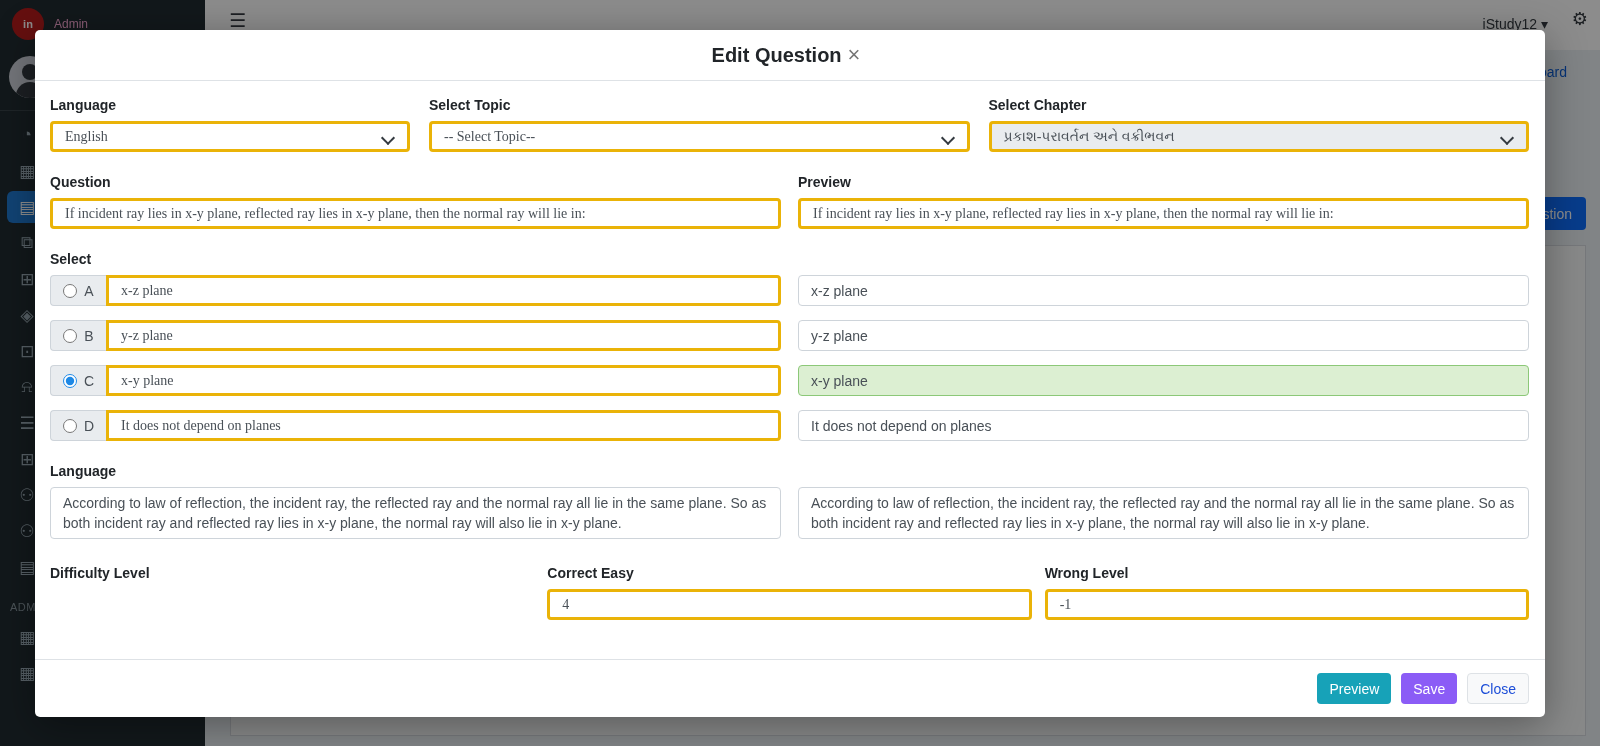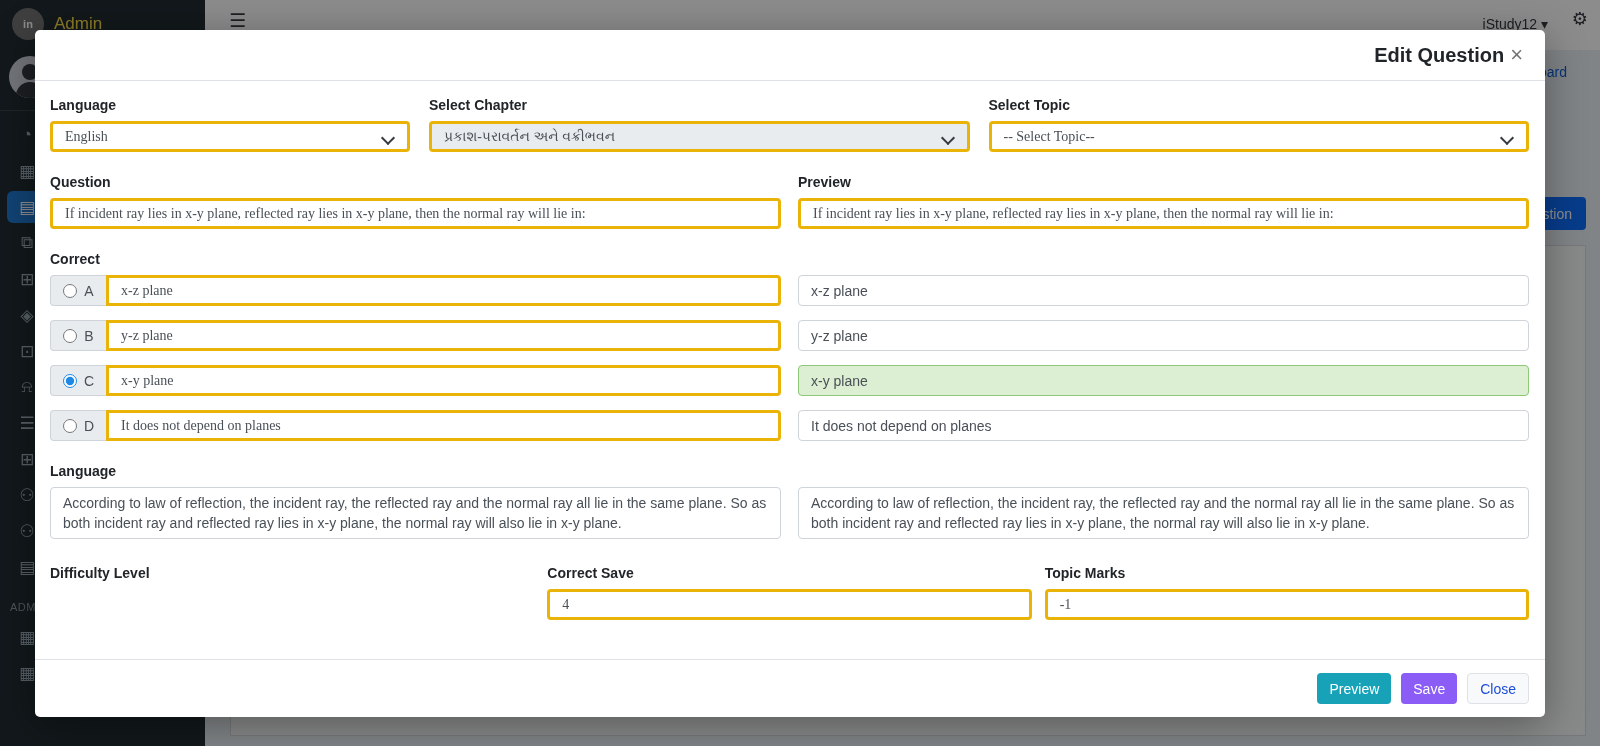--- a/index.html
+++ b/index.html
@@ -5,23 +5,23 @@
   * { box-sizing: border-box; margin: 0; padding: 0; }
   html,body { width:1600px; height:746px; overflow:hidden; }
   body {
     font-family: "Liberation Sans", "DejaVu Sans", sans-serif;
     background:#ecf0f5; position:relative;
   }
 
   
   .sidebar { position:absolute; left:0; top:0; width:205px; height:746px; background:#222d32; z-index:1; }
   .brand { height:48px; display:flex; align-items:center; gap:10px; padding:0 12px; }
-  .logo { width:32px; height:32px; border-radius:50%; background:#737373; color:#fff;
+  .logo { width:32px; height:32px; border-radius:50%; background:#b91c1c; color:#fff;
           display:flex; align-items:center; justify-content:center; font-size:11px; font-weight:bold;text-align:right; }
-  .brand-name { color:#fde047; font-size:17px;text-align:right; }
+  .brand-name { color:#f9a8d4; font-size:12px;text-align:right; }
   .side-avatar-wrap { padding:8px 0 12px 9px; border-bottom:1px solid #3a4449; }
   .side-avatar { width:42px; height:42px; border-radius:50%; background:#d2d6de; position:relative; overflow:hidden; }
   .side-avatar::before { content:""; position:absolute; left:13px; top:8px; width:16px; height:16px; border-radius:50%; background:#343a40; }
   .side-avatar::after  { content:""; position:absolute; left:7px; top:26px; width:28px; height:16px; border-radius:14px 14px 0 0; background:#343a40; }
   .side-icons { padding-top:6px; }
   .side-item { height:36px; width:40px; margin-left:7px; display:flex; align-items:center; justify-content:center;
                color:#9fb0ba; font-size:17px; }
   .side-item.active { background:#1f7ad4; border-radius:6px; color:#fff; height:32px; margin:2px 0 2px 7px; }
   .side-section { color:#8a98a0; font-size:11px; letter-spacing:.5px; padding:16px 0 6px 10px; }
 
@@ -34,21 +34,21 @@
   .breadcrumb-link { position:absolute; right:33px; top:14px; color:#0b5ed7; font-size:14px; white-space:nowrap; }
   .card-bg { position:absolute; left:25px; right:14px; top:195px; bottom:10px; background:#f8f9fa; border:1px solid #d7dbe0; }
   .action-btn { position:absolute; right:14px; top:147px; height:33px; padding:0 14px; background:#0d6efd; color:#fff;
                 font-size:14px; display:flex; align-items:center; border-radius:4px; white-space:nowrap; }
 
   .overlay { position:absolute; inset:0; background:rgba(0,0,0,0.45); z-index:5; }
 
   
   .modal { position:absolute; left:35px; top:30px; width:1510px; height:687px; background:#fff;
            border-radius:5px; box-shadow:0 8px 40px rgba(0,0,0,.35); z-index:10; display:flex; flex-direction:column; }
-  .modal-header { padding:14px 16px 13px 14px; border-bottom:1px solid #dee2e6; display:flex; justify-content:flex-end; align-items:flex-start; }
+  .modal-header { padding:14px 16px 13px 14px; border-bottom:1px solid #dee2e6; display:flex; justify-content:center; align-items:flex-start; }
   .modal-title { font-size:20px; font-weight:700; color:#212529; }
   .modal-close { background:none; border:none; font-size:22px; line-height:18px; color:#000; opacity:.55; cursor:pointer; padding:2px 6px; }
   .modal-body { flex:1; padding:16px 16px 0 15px; }
   .modal-footer { border-top:1px solid #dee2e6; padding:13px 16px; display:flex; justify-content:flex-end; gap:10px; }
 
   .form-label { font-size:14px; font-weight:700; color:#212529; margin-bottom:8px; display:block; }
   .row { display:flex; margin-bottom:22px; }
   .row-top { gap:19px;justify-content:space-between; }
   .row-top .col-lang { flex:0 0 360px; }
   .row-top .col-grow { flex:1; }
@@ -171,41 +171,41 @@
     <button class="modal-close">×</button>
   </div>
 
   <div class="modal-body">
     <div class="row row-top">
       <div class="col-lang">
         <label class="form-label">Language</label>
         <div class="select">English</div>
       </div>
       <div class="col-grow">
+        <label class="form-label">Select Topic</label>
+        <div class="select">-- Select Topic--</div>
+      </div>
+      <div class="col-grow">
         <label class="form-label">Select Chapter</label>
         <div class="select disabled">પ્રકાશ-પરાવર્તન અને વક્રીભવન</div>
       </div>
-      <div class="col-grow">
-        <label class="form-label">Select Topic</label>
-        <div class="select">-- Select Topic--</div>
-      </div>
     </div>
 
     <div class="row row-half">
       <div>
         <label class="form-label">Question</label>
         <input class="field" value="If incident ray lies in x-y plane, reflected ray lies in x-y plane, then the normal ray will lie in:" style="">
       </div>
       <div>
         <label class="form-label">Preview</label>
         <div class="field">If incident ray lies in x-y plane, reflected ray lies in x-y plane, then the normal ray will lie in:</div>
       </div>
     </div>
 
-    <label class="form-label">Correct</label>
+    <label class="form-label">Select</label>
     <div class="row row-half" style="margin-bottom:8px;">
       <div>
         <div class="opt-row">
           <span class="opt-addon">
             <input type="radio" name="correct-opt" style="">
             <span>A</span>
           </span>
           <input class="field opt-input" value="x-z plane" style="">
         </div>
         <div class="opt-row">
@@ -247,25 +247,25 @@
         <label class="form-label" style="visibility:hidden;">.</label>
         <div class="solution-preview">According to law of reflection, the incident ray, the reflected ray and the normal ray all lie in the same plane. So as both incident ray and reflected ray lies in x-y plane, the normal ray will also lie in x-y plane.</div>
       </div>
     </div>
 
     <div class="row row-thirds">
       <div>
         <label class="form-label">Difficulty Level</label>
       </div>
       <div>
-        <label class="form-label">Correct Save</label>
+        <label class="form-label">Correct Easy</label>
         <input class="field" value="4" style="">
       </div>
       <div>
-        <label class="form-label">Topic Marks</label>
+        <label class="form-label">Wrong Level</label>
         <input class="field" value="-1" style="">
       </div>
     </div>
   </div>
 
   <div class="modal-footer">
     <button class="btn btn-info">Preview</button>
     <button class="btn btn-primary">Save</button>
     <button class="btn btn-light">Close</button>
   </div>

